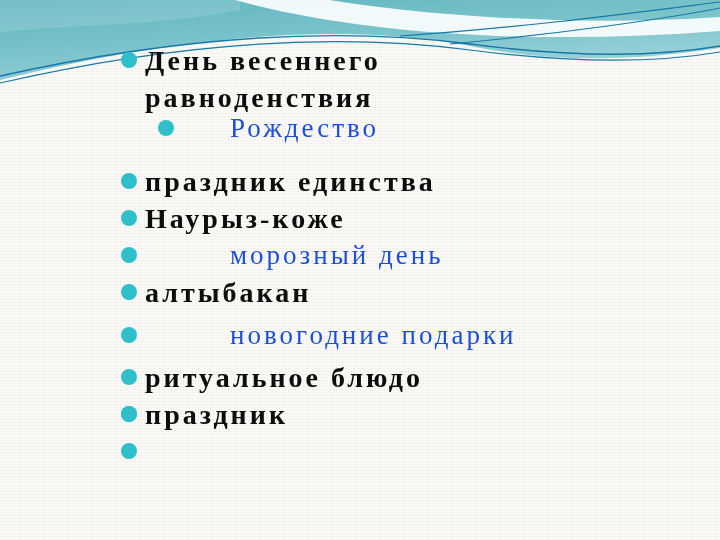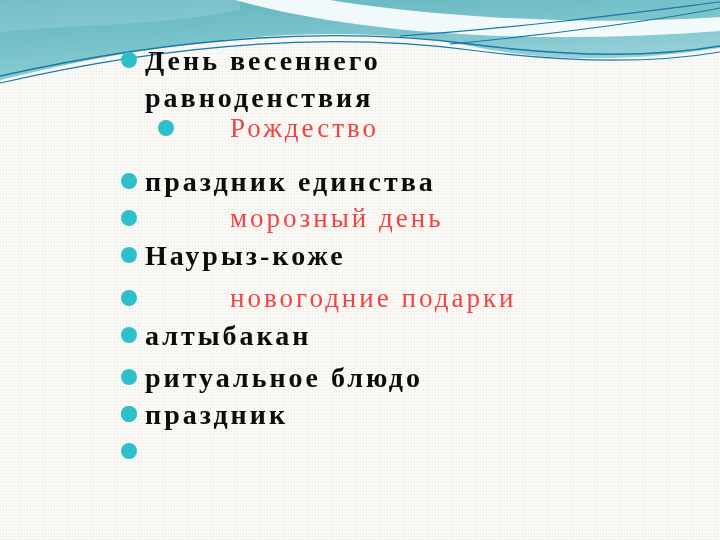--- a/index.html
+++ b/index.html
@@ -9,21 +9,21 @@
   .slide::before{content:"";position:absolute;inset:0;pointer-events:none;
     background-image:
       repeating-linear-gradient(90deg, rgba(185,185,180,0.10) 0 1px, transparent 1px 3px),
       repeating-linear-gradient(0deg, rgba(185,185,180,0.10) 0 1px, transparent 1px 3px);
   }
   .header-wave{position:absolute;top:0;left:0;width:720px;height:135px;display:block;}
   .list{position:absolute;top:42px;left:0;width:720px;display:flex;flex-direction:column;}
   .row{position:relative;padding-left:145px;line-height:37px;font-size:28px;box-sizing:border-box;}
   .row .bullet{position:absolute;left:121px;top:10px;width:16px;height:16px;border-radius:50%;}
   .row.term{font-weight:bold;color:#0d0d0d;letter-spacing:3px;}
-  .row.answer{font-weight:normal;color:#ef4444;font-size:27px;letter-spacing:3px;padding-left:230px;}
+  .row.answer{font-weight:normal;color:#1d4ed8;font-size:27px;letter-spacing:3px;padding-left:230px;}
   .row.answer .bullet{left:121px;}
   .row.answer.bullet-indented .bullet{left:158px;}
   .row.wrap{width:520px;}
   .mt-n6{margin-top:-6px;}
   .mt-4{margin-top:16px;}
   .mt-6{margin-top:6px;}
   .mt-2{margin-top:5px;}
 </style>
 </head>
 <body>
@@ -61,38 +61,38 @@
     <div class="row answer bullet-indented mt-n6">
       <span class="bullet" style="background: rgb(46, 191, 202);"></span>
       <span>Рождество</span>
     </div>
 
     <div class="row term mt-4">
       <span class="bullet" style="background: rgb(46, 191, 202);"></span>
       <span>праздник единства</span>
     </div>
 
+    <div class="row term">
+      <span class="bullet" style="background: rgb(46, 191, 202);"></span>
+      <span>Наурыз-коже</span>
+    </div>
+
     <div class="row answer">
       <span class="bullet" style="background: rgb(46, 191, 202);"></span>
       <span>морозный день</span>
     </div>
 
     <div class="row term">
       <span class="bullet" style="background: rgb(46, 191, 202);"></span>
-      <span>Наурыз-коже</span>
+      <span>алтыбакан</span>
     </div>
 
     <div class="row answer mt-6">
       <span class="bullet" style="background: rgb(46, 191, 202);"></span>
       <span>новогодние подарки</span>
-    </div>
-
-    <div class="row term">
-      <span class="bullet" style="background: rgb(46, 191, 202);"></span>
-      <span>алтыбакан</span>
     </div>
 
     <div class="row term mt-2">
       <span class="bullet" style="background: rgb(46, 191, 202);"></span>
       <span>ритуальное блюдо</span>
     </div>
 
     <div class="row answer">
       <span class="bullet" style="background: rgb(46, 191, 202);"></span>
     </div>

